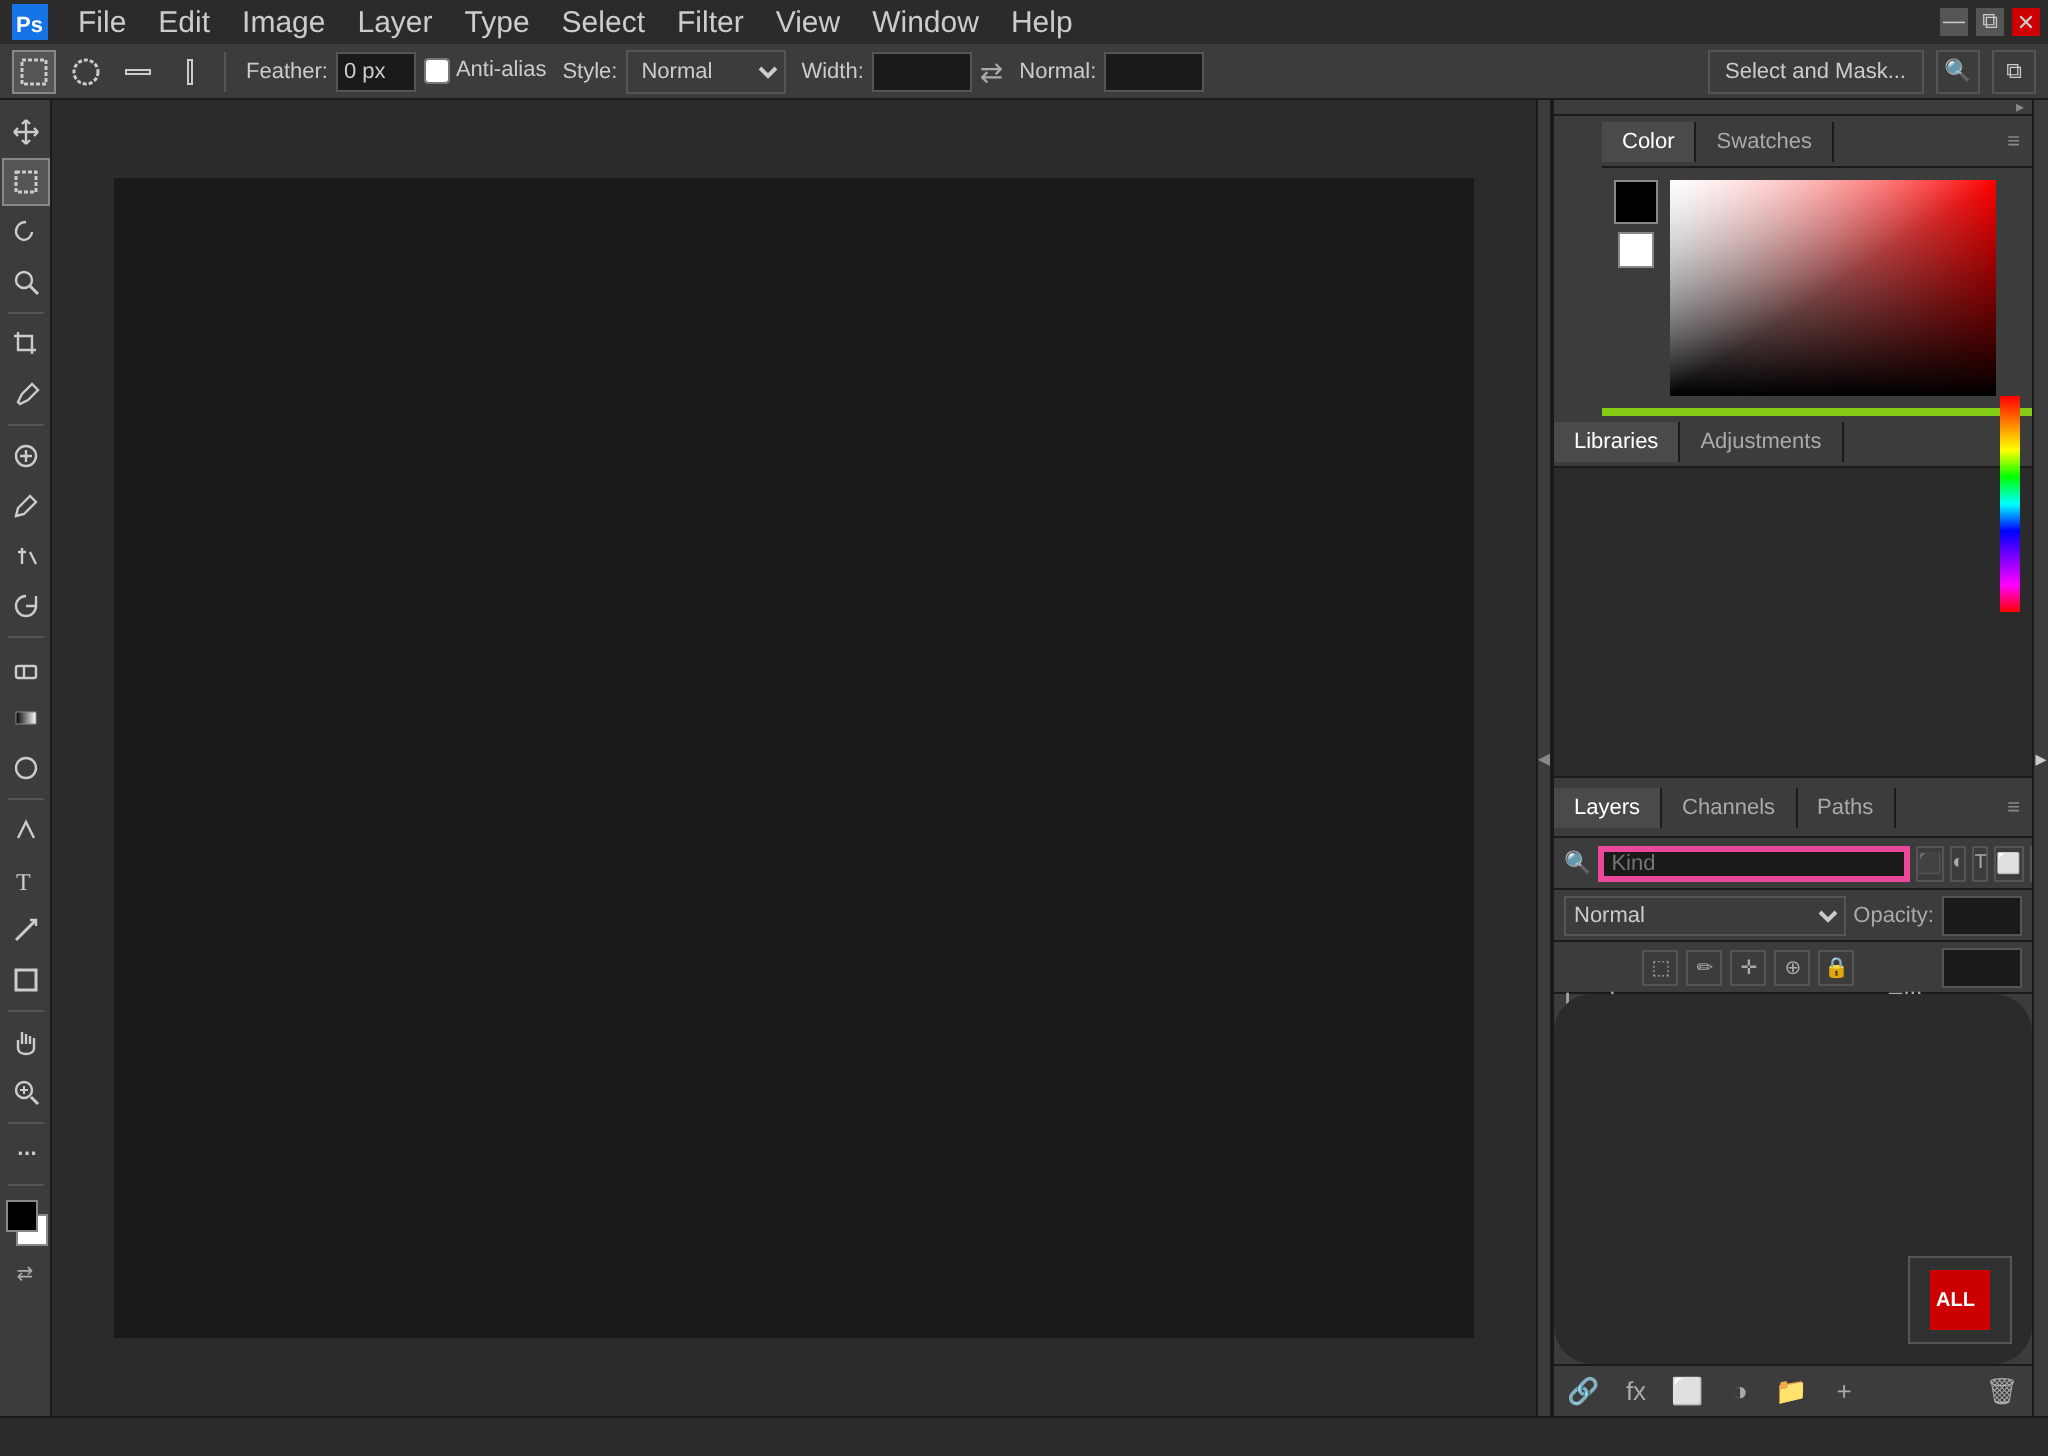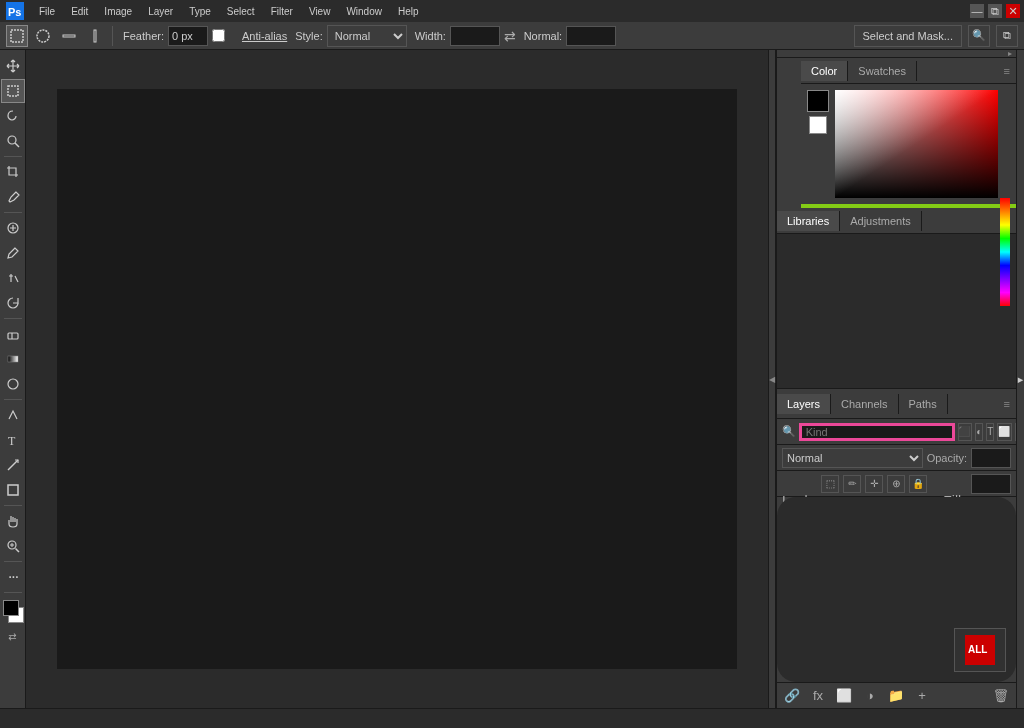--- a/index.html
+++ b/index.html
@@ -31,21 +31,21 @@
       display: flex;
       align-items: center;
       justify-content: center;
       margin-right: 4px;
     }
     .ps-logo svg { width: 18px; height: 18px; }
     .menu-item {
       padding: 2px 7px;
       color: #ccc;
       cursor: pointer;
-      font-size: 10px;
+      font-size: 15px;
     }
 
     
     #options-bar {
       height: 28px;
       background: #3c3c3c;
       border-bottom: 1px solid #1a1a1a;
       display: flex;
       align-items: center;
       padding: 0 6px;
@@ -79,22 +79,22 @@
       background: #3c3c3c;
       border: 1px solid #555;
       color: #ccc;
       height: 22px;
       padding: 0 3px;
       font-size: 11px;
       cursor: pointer;
       width: 80px;
     }
     .options-checkbox-label {
-      display: flex; align-items: center; gap: 17px;
-      color: #ccc; font-size: 11px; text-decoration: underline;
+      display: flex; gap: 3px;
+      color: #ccc; font-size: 11px;
     }
     .options-text-btn {
       background: #3c3c3c;
       border: 1px solid #555;
       color: #ccc;
       height: 22px;
       padding: 0 8px;
       font-size: 11px;
       cursor: pointer;
     }

